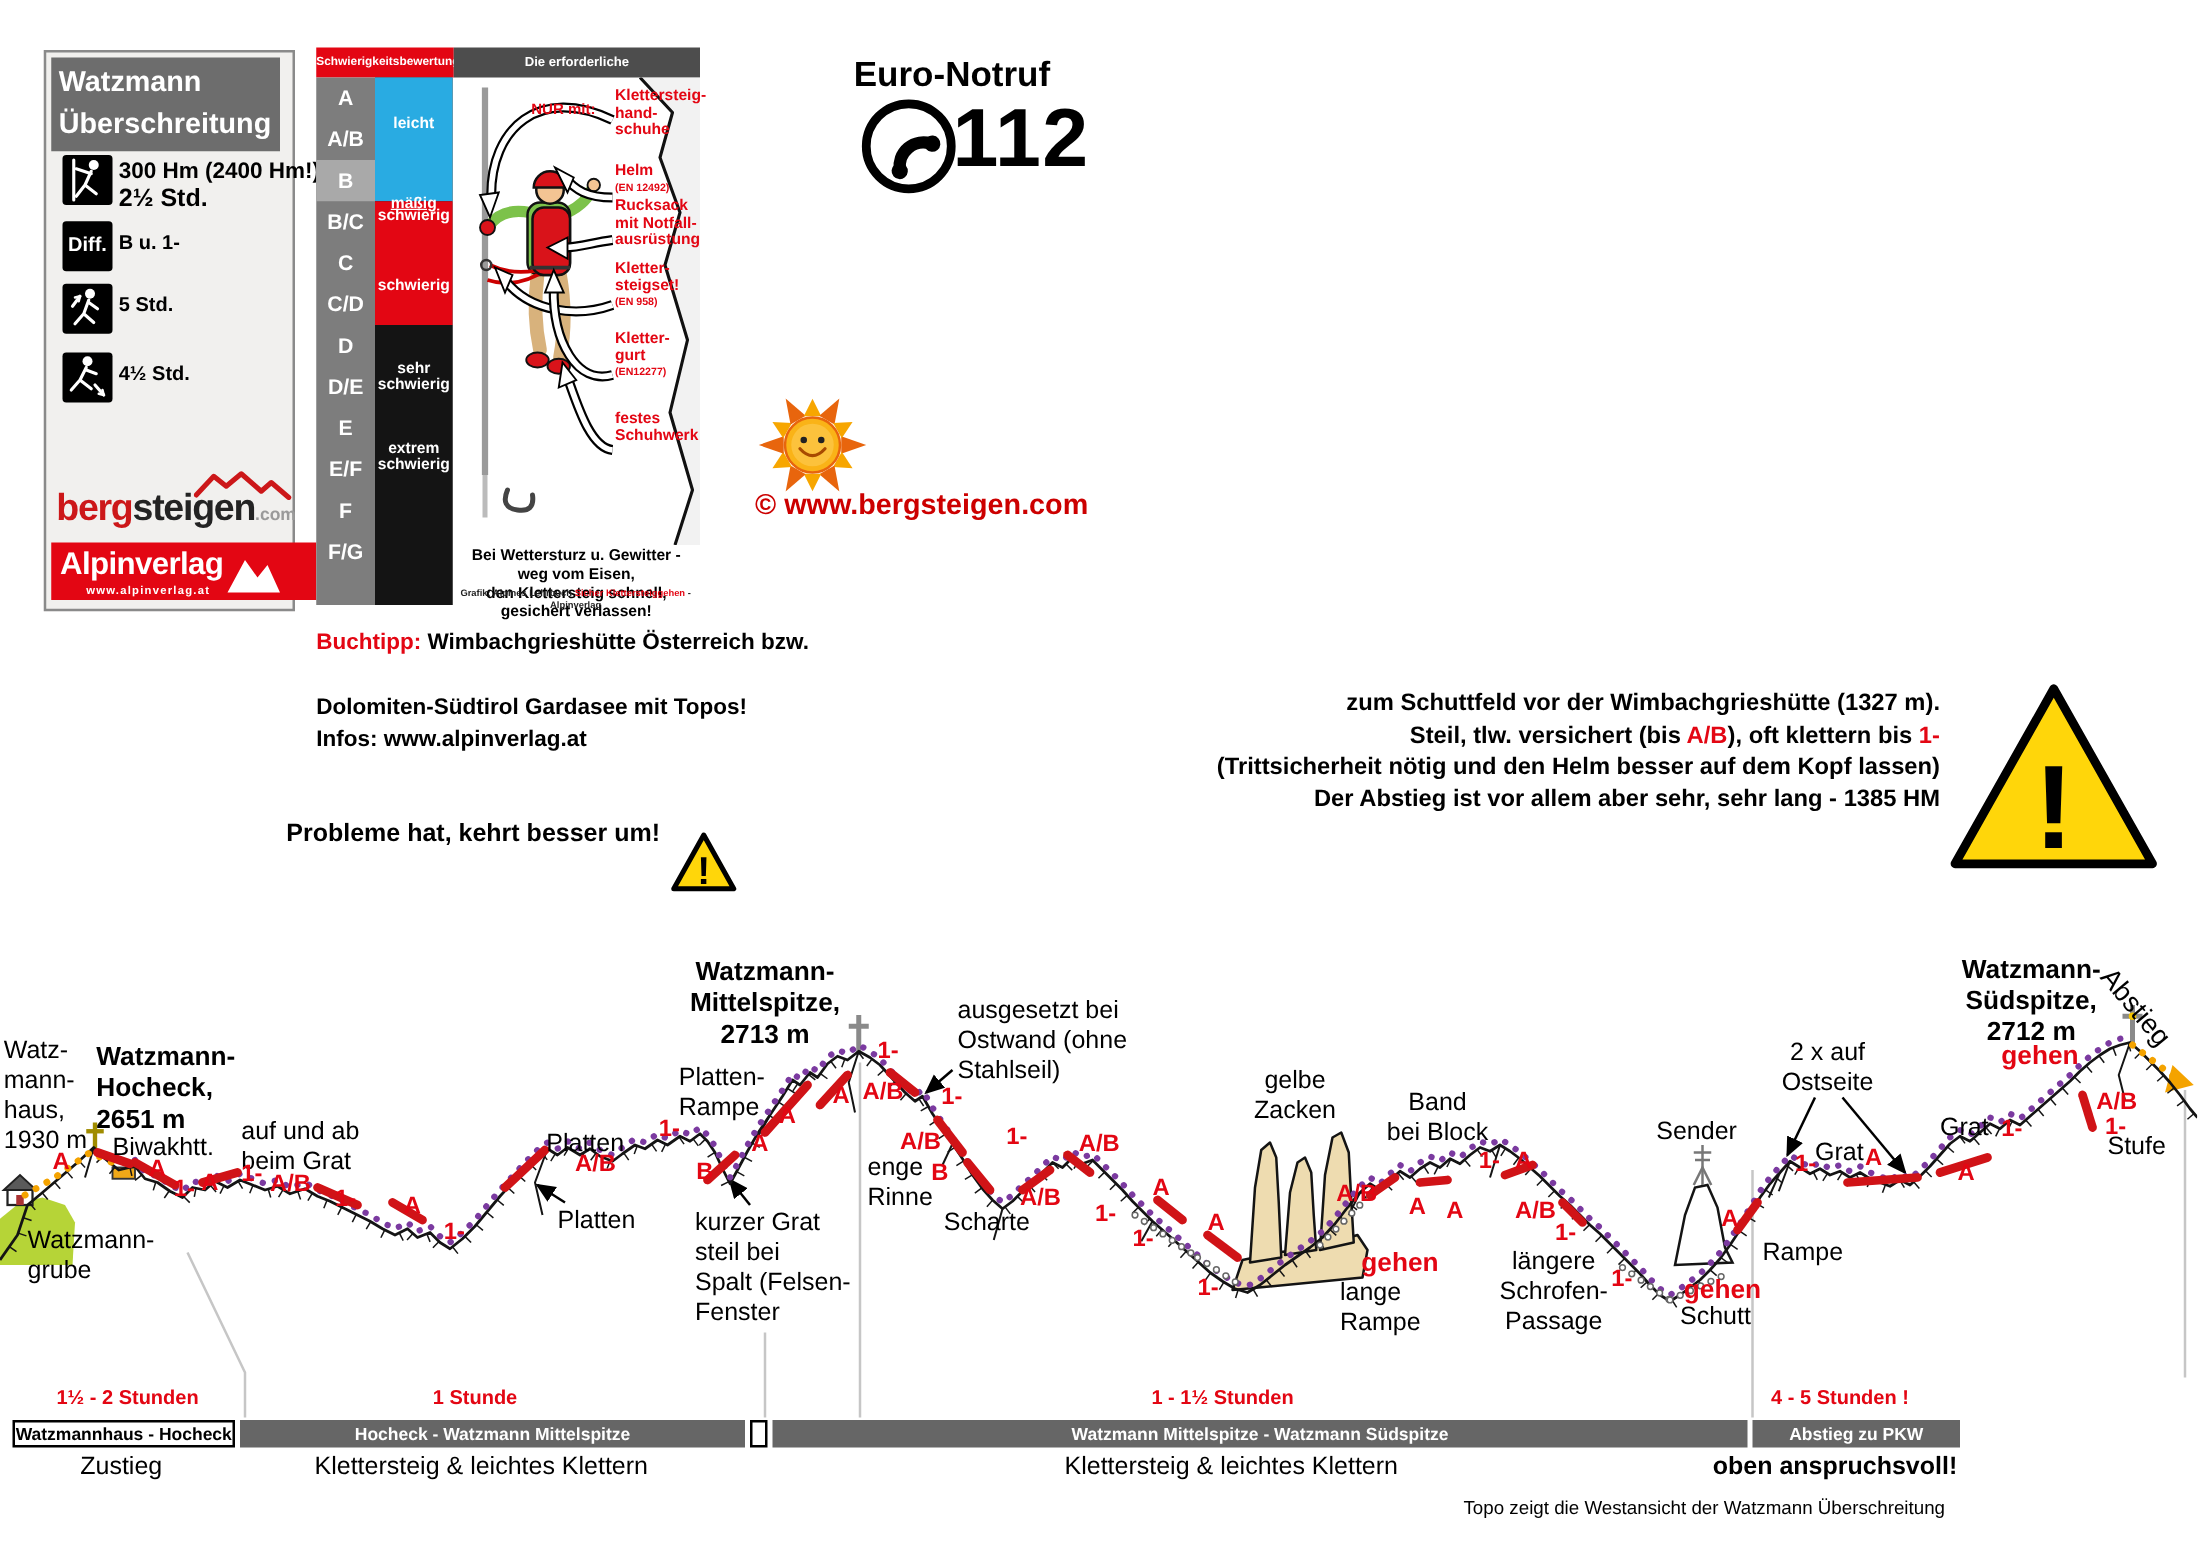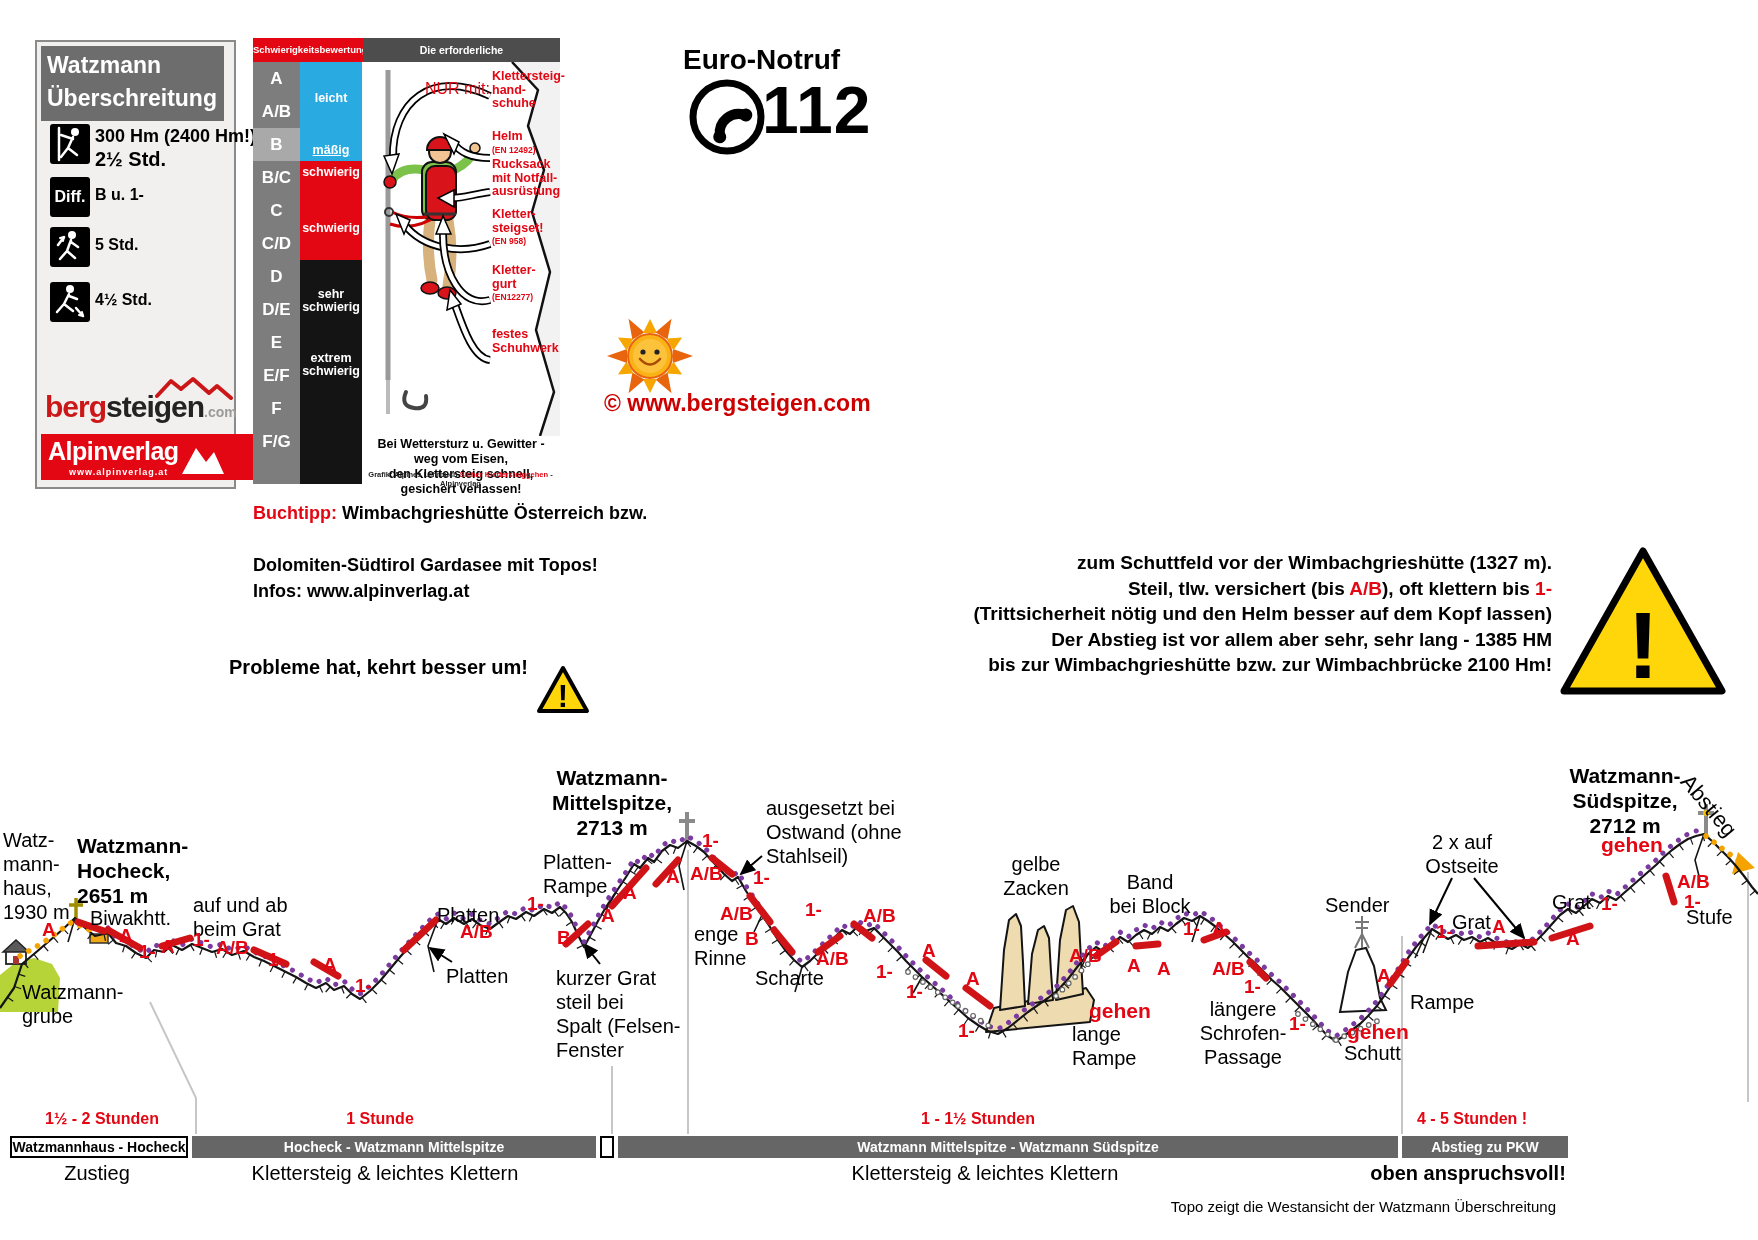--- a/index.html
+++ b/index.html
@@ -28,21 +28,21 @@
   #scalepanel .hr{position:absolute;left:110px;top:0;width:197px;height:24px;background:#4d4d4d;color:#fff;
       font-weight:bold;font-size:10.5px;text-align:center;line-height:24px;}
   #gradecol{position:absolute;left:0;top:24px;width:47px;height:422px;background:#7d7d7d;}
   .grade{width:47px;height:33px;color:#fff;font-weight:bold;font-size:17px;text-align:center;line-height:33px;}
   .grade.hl2{background:#a9a9a9;}
   #bandcol{position:absolute;left:47px;top:24px;width:62px;height:422px;background:#141414;}
   .bandblk{width:62px;}
   .bandlbl{position:absolute;left:0;width:62px;color:#fff;font-weight:bold;font-size:12.5px;line-height:13px;
       text-align:center;white-space:pre-line;}
   #scaleart{position:absolute;left:109px;top:24px;}
-  #nurmit{position:absolute;left:172px;top:42px;color:#e30613;font-weight:normal;font-size:16px;}
+  #nurmit{position:absolute;left:172px;top:42px;color:#e30613;font-weight:bold;font-size:12px;}
   .equip{position:absolute;color:#e30613;font-weight:bold;font-size:12.5px;line-height:13.5px;white-space:pre-line;}
   .equip .en{display:block;font-size:8.5px;font-weight:bold;}
   #weathernote{position:absolute;left:112px;top:399px;width:192px;text-align:center;font-size:12.5px;
       font-weight:bold;line-height:15px;white-space:pre-line;}
   #credit{position:absolute;left:110px;top:432px;width:195px;text-align:center;font-size:7.5px;font-weight:bold;color:#222;}
   #credit .cr{color:#e30613;}
   
   #emtitle{left:683px;top:44px;font-weight:bold;font-size:28px;}
   #emnum{left:762px;top:72px;font-weight:bold;font-size:66px;letter-spacing:1px;}
   
@@ -165,21 +165,21 @@
     <div id="bandcol">
       <div>
 
       <div class="bandblk" style="height: 99px; background: rgb(41, 171, 226);"></div>
           <div class="bandblk" style="height: 99px; background: rgb(227, 6, 19);"></div>
           <div class="bandblk" style="height: 224px; background: rgb(20, 20, 20);"></div>
         </div>
       <div>
 
       <div class="bandlbl" style="top: 30px;">leicht</div>
-          <div class="bandlbl" style="top: 82px; text-decoration: underline;">mäßig</div>
+          <div class="bandlbl" style="top: 94px; text-decoration: underline;">mäßig</div>
           <div class="bandlbl" style="top: 104px;">schwierig</div>
           <div class="bandlbl" style="top: 160px;">schwierig</div>
           <div class="bandlbl" style="top: 226px;">sehr
 schwierig</div>
           <div class="bandlbl" style="top: 290px;">extrem
 schwierig</div>
         </div>
     </div>
 
     <svg id="scaleart" width="198" height="374" viewBox="0 0 198 374">
@@ -293,21 +293,20 @@
     <br>
     <span>Dolomiten-Südtirol Gardasee mit Topos!</span><br>
     <span>Infos: www.alpinverlag.at</span>
   </div>
 
   <div id="abstiegnote" class="abs">
     <div>zum Schuttfeld vor der Wimbachgrieshütte (1327 m).</div>
     <div><span>Steil, tlw. versichert (bis </span><span class="red">A/B</span><span>), oft klettern bis </span><span class="red">1-</span></div>
     <div>(Trittsicherheit nötig und den Helm besser auf dem Kopf lassen)</div>
     <div>Der Abstieg ist vor allem aber sehr, sehr lang - 1385 HM</div>
-    <div>bis zur Wimbachgrieshütte bzw. zur Wimbachbrücke 2100 Hm!</div>
   </div>
 
   <svg width="182" height="168" style="left:1552px;top:538px;z-index:2;">
     <polygon points="91,13 170,153 12,153" fill="#ffd60a" stroke="#000" stroke-width="7" stroke-linejoin="round"></polygon>
     <text x="91" y="140" text-anchor="middle" font-size="95" font-weight="bold" font-family="Liberation Sans, sans-serif">!</text>
   </svg>
 
   <div id="turnback" class="abs">
     <div>Probleme hat, kehrt besser um!</div>
   </div>

